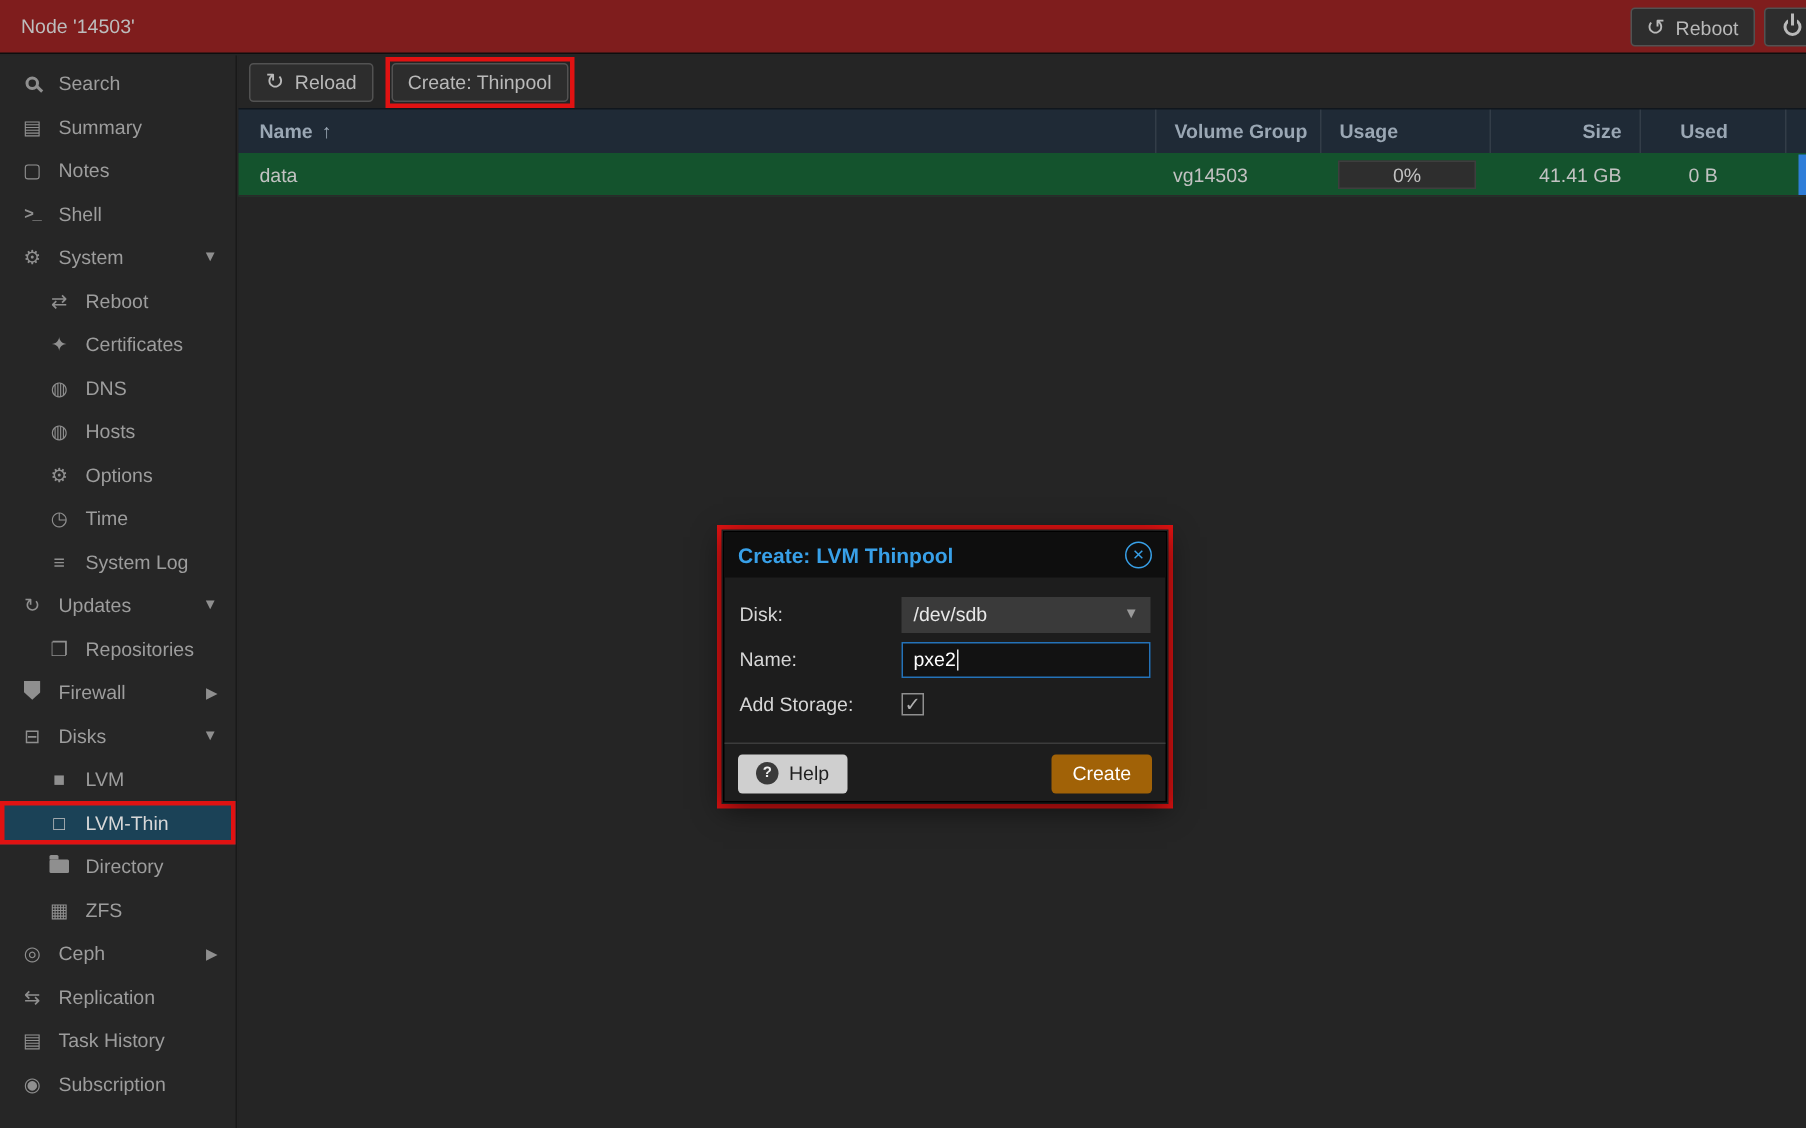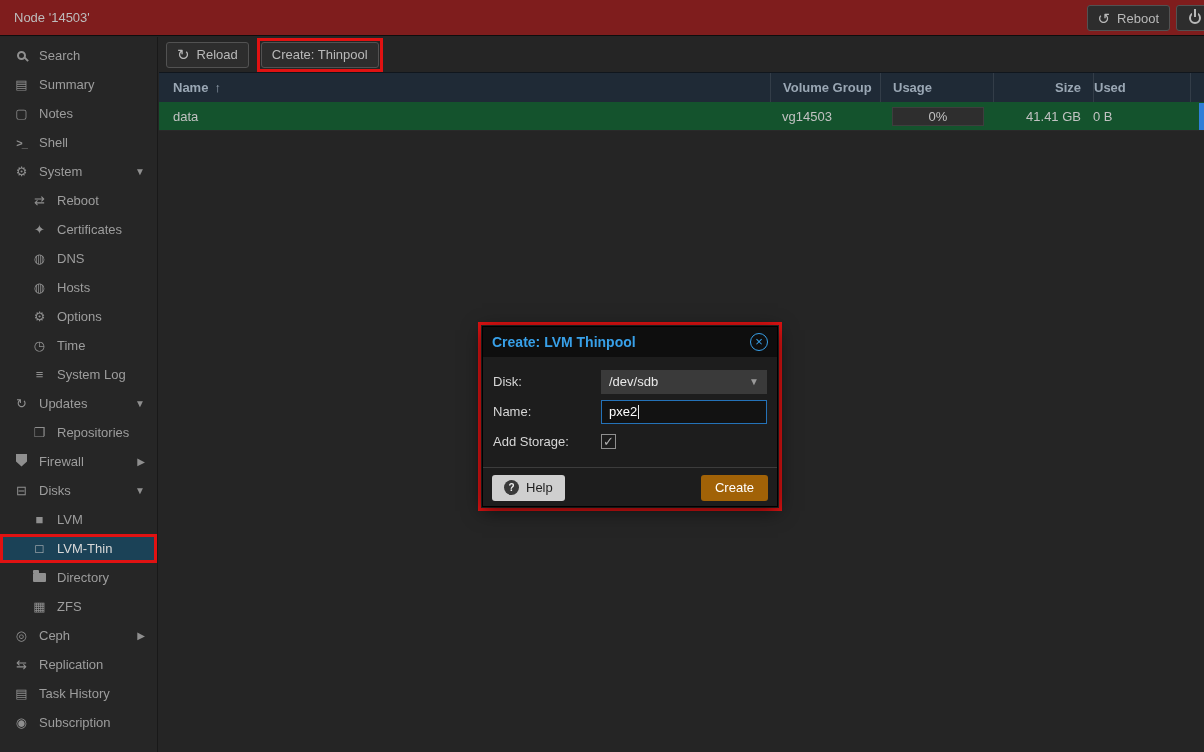--- a/index.html
+++ b/index.html
@@ -49,31 +49,31 @@
   .toolbar { height:35px; display:flex; align-items:center; padding-left:7px; gap:8px; }
   .annot-box { border:3px solid #e01212; padding:1px; display:inline-flex; }
   
   .thead { display:flex; height:30px; background:#1f2a36; align-items:center;
     color:#9aa7b4; font-weight:bold; border-top:1px solid #10161d; }
   .thead > div, .trow > div { height:100%; display:flex; align-items:center; }
   .col-name { flex:1; padding-left:14px; gap:6px; }
   .col-vg   { width:110px; padding-left:12px; border-left:1px solid rgba(255,255,255,.09); }
   .col-usage{ width:113px; padding-left:12px; border-left:1px solid rgba(255,255,255,.09); }
   .col-size { width:100px; justify-content:flex-end; padding-right:12px; border-left:1px solid rgba(255,255,255,.09); }
-  .col-used { width:97px;  justify-content:flex-start; padding-right:12px; border-left:1px solid rgba(255,255,255,.09); }
+  .col-used { width:97px;  justify-content:center; padding-right:12px; border-left:1px solid rgba(255,255,255,.09); }
   .col-sp   { width:14px; border-left:1px solid rgba(255,255,255,.09); }
   .trow { display:flex; height:29px; background:#14532d; color:#c2c2c2;
     border-bottom:1px solid #2a2a2a; position:relative; cursor:pointer; }
   .trow .col-vg, .trow .col-usage, .trow .col-size, .trow .col-used, .trow .col-sp { border-left:none; }
   .sort-arrow { color:#9aa7b4; font-weight:normal; }
   .usage-track { width:92px; height:19px; background:#2e2e2e; border:1px solid #3e3e3e;
     display:flex; align-items:center; justify-content:center; color:#c2c2c2; }
   .row-accent { position:absolute; right:0; top:1px; width:5px; height:27px; background:#2f7ed8; }
   
-  .dialog-annot { position:absolute; left:478px; top:322px; width:304px; height:189px;
+  .dialog-annot { position:absolute; left:478px; top:350px; width:304px; height:189px;
     border:3px solid #e01212; z-index:10; }
   .dialog { position:absolute; inset:1px; background:#1d1d1d; border:1px solid #000;
     box-shadow:0 4px 18px rgba(0,0,0,.6); display:flex; flex-direction:column; }
   .dlg-header { height:30px; background:#0e0e0e; display:flex; align-items:center;
     padding:0 9px; flex:none; }
   .dlg-title { color:#38a0e8; font-size:14px; font-weight:bold; }
   .dlg-close { margin-left:auto; width:18px; height:18px; border:1px solid #38a0e8;
     border-radius:50%; color:#38a0e8; font-size:13px; line-height:16px; text-align:center;
     cursor:pointer; }
   .dlg-body { padding:12px 10px 8px; flex:1; }

